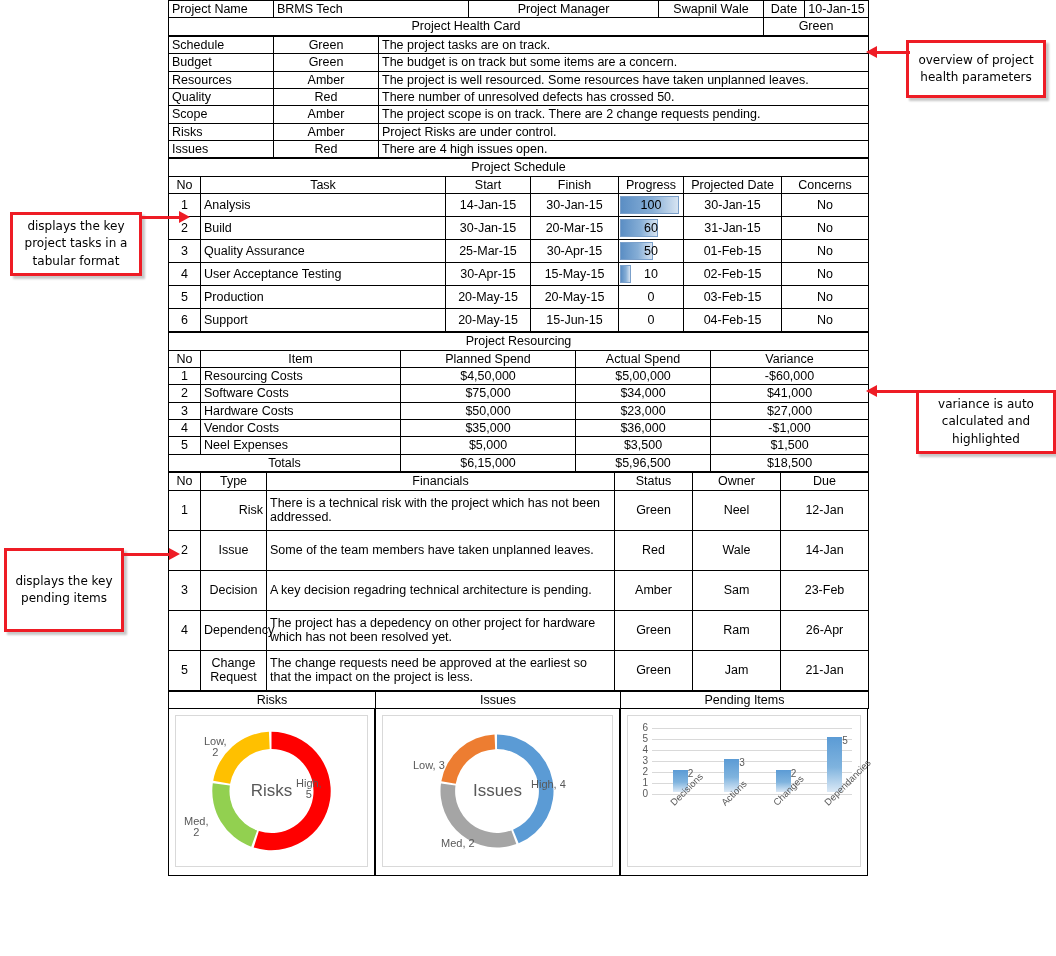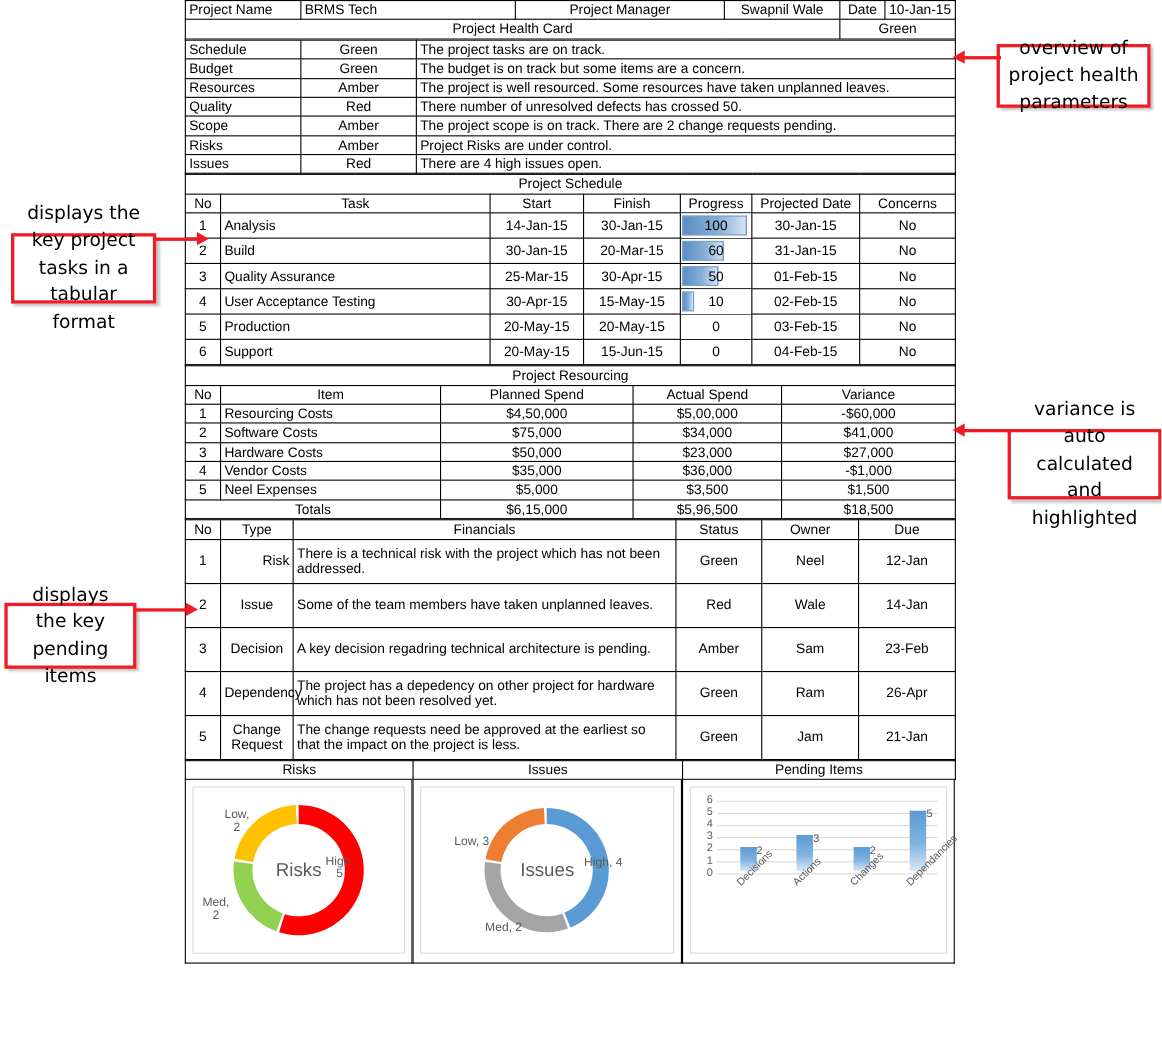--- a/index.html
+++ b/index.html
@@ -128,21 +128,21 @@
     transform: rotate(-45deg);
     white-space: nowrap;
   }
 
   
   .callout {
     position: absolute;
     border: 3px solid #ee1c25;
     background: #fff;
     box-shadow: 3px 3px 2px rgba(0,0,0,0.22);
-    font-size: 17px;
+    font-size: 12px;
     color: #000;
     text-align: center;
     display: flex; align-items: center; justify-content: center;
     padding: 4px 6px;
     line-height: 1.45;
     font-family: "DejaVu Sans", sans-serif;
   }
   .arrow { position: absolute; height: 12px; }
   .arrow .shaft { position: absolute; top: 5px; height: 3px; background: #ee1c25; }
   .arrow .headL {
@@ -559,19 +559,19 @@
     <div class="shaft" style="left:0;right:10px;"></div>
       <div class="headR"></div>
   </div>
 
   <div class="callout" style="left:916px;top:390px;width:140px;height:64px;">variance is auto calculated and highlighted</div>
   <div class="arrow" style="left:866px;top:385px;width:54px;">
     <div class="headL"></div>
       <div class="shaft" style="left:10px;right:0;"></div>
   </div>
 
-  <div class="callout" style="left:4px;top:548px;width:120px;height:60px;">displays the key pending items</div>
+  <div class="callout" style="left:4px;top:548px;width:120px;height:84px;">displays the key pending items</div>
   <div class="arrow" style="left:122px;top:548px;width:58px;">
     <div class="shaft" style="left:0;right:10px;"></div>
       <div class="headR"></div>
   </div>
 
 </div>
 
 </body></html>

